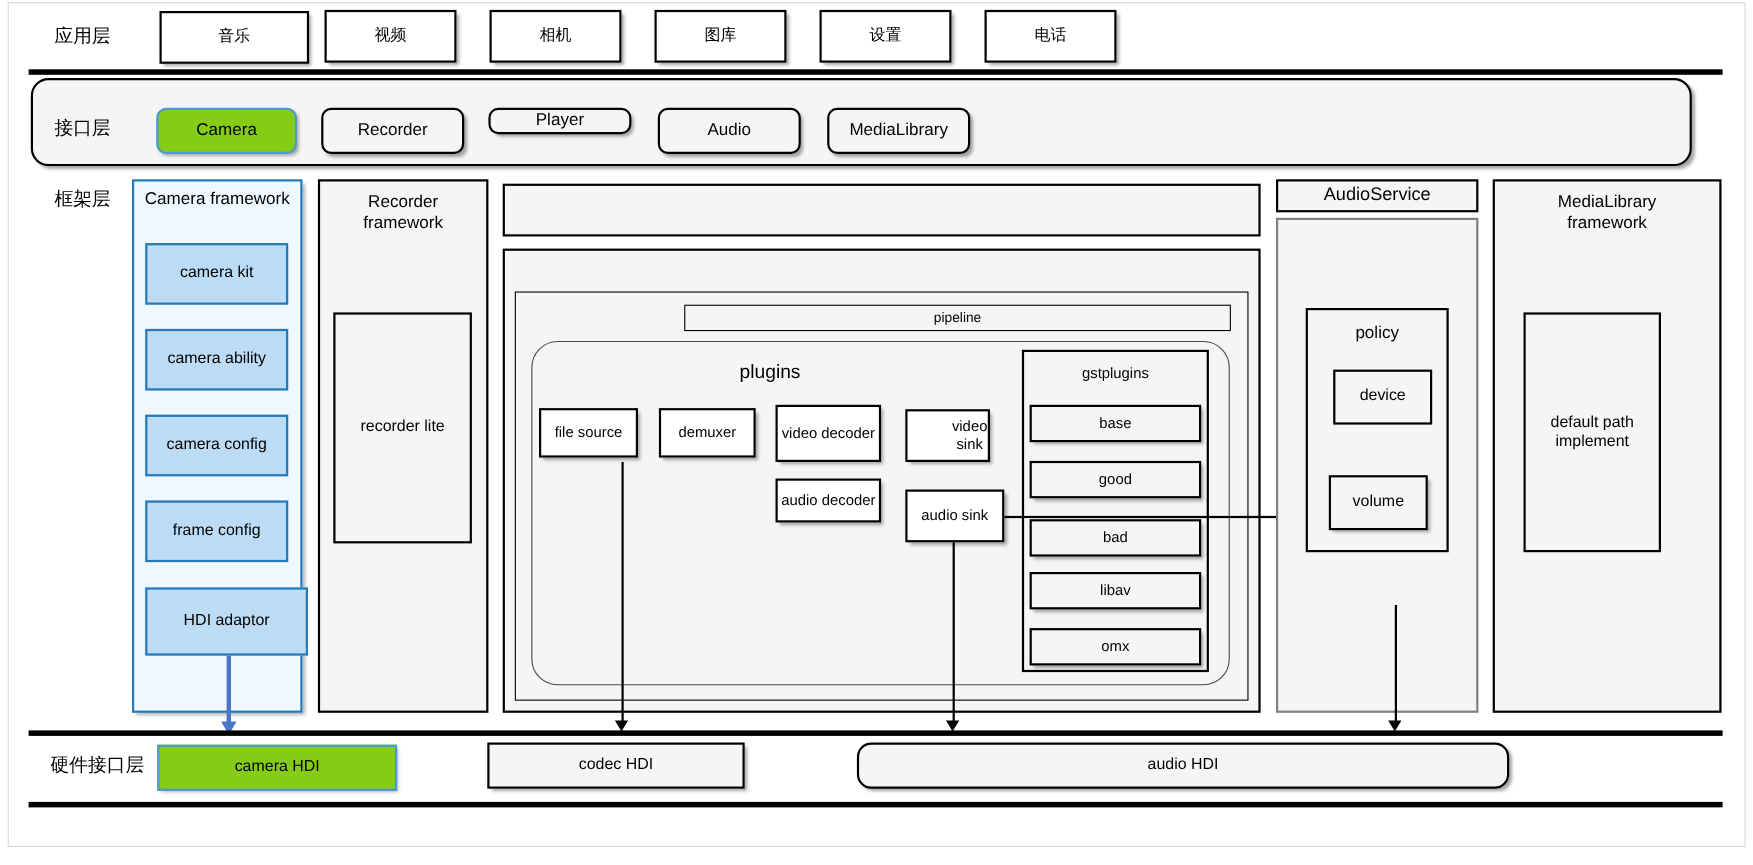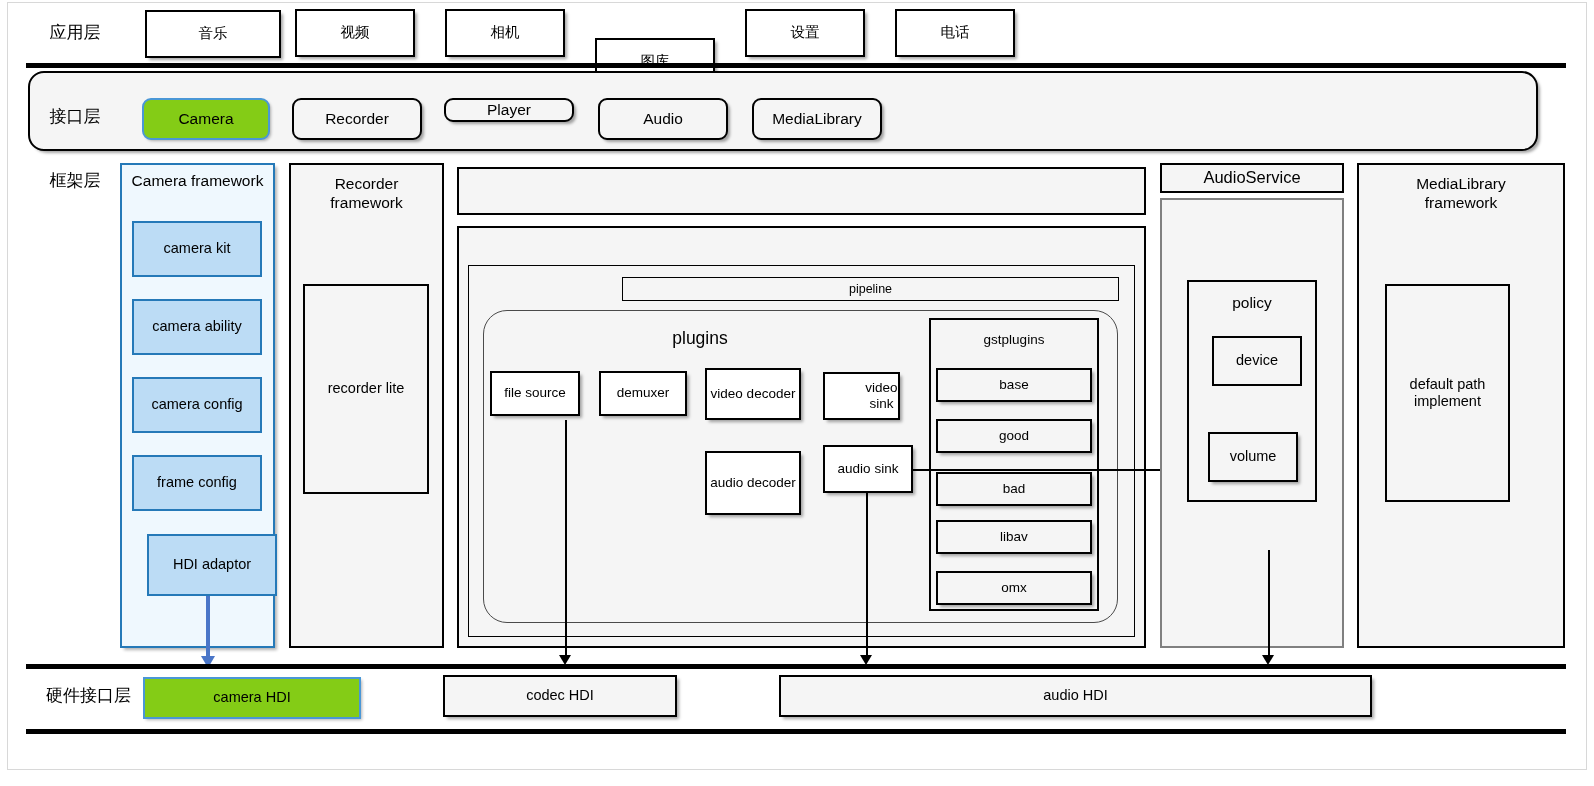--- a/index.html
+++ b/index.html
@@ -48,21 +48,21 @@
 </head>
 <body>
 
 <div id="canvas">
 
   <div class="abs layer-label ctr" style="left:30px;top:20px;width:90px;height:26px;">应用层</div>
 
   <div class="abs box-white ctr f14" style="left:145px;top:10px;width:136px;height:48px;">音乐</div>
   <div class="abs box-white ctr f14" style="left:445px;top:9px;width:120px;height:48px;">相机</div>
   <div class="abs box-white ctr f14" style="left:295px;top:9px;width:120px;height:48px;">视频</div>
-  <div class="abs box-white ctr f14" style="left:595px;top:9px;width:120px;height:48px;margin-top:29px;">图库</div>
+  <div class="abs box-white ctr f14" style="left:595px;top:9px;width:120px;height:48px;">图库</div>
   <div class="abs box-white ctr f14" style="left:745px;top:9px;width:120px;height:48px;">设置</div>
   <div class="abs box-white ctr f14" style="left:895px;top:9px;width:120px;height:48px;">电话</div>
 
   <div class="abs sep" style="left:26px;top:63px;width:1540px;height:5px;"></div>
 
   <div class="abs box rounded-lg" style="left:28px;top:71px;width:1510px;height:80px;"></div>
 
   <div class="abs layer-label ctr" style="left:30px;top:104px;width:90px;height:26px;">接口层</div>
 
   <div class="abs box-blue-light rounded ctr f15" style="left:142px;top:98px;width:128px;height:42px;">Camera</div>
@@ -73,21 +73,21 @@
 
   <div class="abs layer-label ctr" style="left:30px;top:168px;width:90px;height:26px;">框架层</div>
 
   <div class="abs panel-blue" style="left:120px;top:163px;width:155px;height:485px;"></div>
   <div class="abs ctr f15" style="left:120px;top:170px;width:155px;height:22px;">Camera framework</div>
 
   <div class="abs box-blue-fill ctr f14" style="left:132px;top:221px;width:130px;height:56px;">camera kit</div>
   <div class="abs box-blue-fill ctr f14" style="left:132px;top:299px;width:130px;height:56px;">camera ability</div>
   <div class="abs box-blue-fill ctr f14" style="left:132px;top:377px;width:130px;height:56px;">camera config</div>
   <div class="abs box-blue-fill ctr f14" style="left:132px;top:455px;width:130px;height:56px;">frame config</div>
-  <div class="abs box-blue-fill ctr f14" style="left:147px;top:534px;width:130px;height:62px;">HDI adaptor</div>
+  <div class="abs box-blue-fill ctr f14" style="left:132px;top:534px;width:148px;height:62px;">HDI adaptor</div>
 
   <div class="vline-blue" style="left:206px;top:596px;height:62px;"></div>
   <div class="arrow-down-blue" style="left:201px;top:656px;"></div>
 
   <div class="abs box-plain" style="left:289px;top:163px;width:155px;height:485px;"></div>
   <div class="abs title-top f15" style="left:299px;top:168px;width:135px;height:44px;">Recorder framework</div>
   <div class="abs box-plain ctr f14" style="left:303px;top:284px;width:126px;height:210px;">recorder  lite</div>
 
   <div class="abs box-plain" style="left:457px;top:167px;width:689px;height:48px;"></div>
 
@@ -97,21 +97,21 @@
 
   <div class="abs box-thin ctr f12" style="left:622px;top:277px;width:497px;height:24px;">pipeline</div>
 
   <div class="abs" style="left:483px;top:310px;width:635px;height:313px;background:#f5f5f5;border:1.5px solid #4a4a4a;border-radius:24px;"></div>
   <div class="abs ctr f17" style="left:600px;top:325px;width:200px;height:26px;">plugins</div>
 
   <div class="abs box-white ctr f13" style="left:490px;top:371px;width:90px;height:45px;">file source</div>
   <div class="abs box-white ctr f13" style="left:599px;top:371px;width:88px;height:45px;">demuxer</div>
   <div class="abs box-white ctr f13" style="left:705px;top:368px;width:96px;height:52px;">video decoder</div>
   <div class="abs box-white ctr f13" style="left:823px;top:372px;width:77px;height:48px;padding-left:40px;">video sink</div>
-  <div class="abs box-white ctr f13" style="left:705px;top:451px;width:96px;height:64px;">audio decoder</div>
+  <div class="abs box-white ctr f13" style="left:705px;top:435px;width:96px;height:40px;">audio decoder</div>
   <div class="abs box-white ctr f13" style="left:823px;top:445px;width:90px;height:48px;">audio sink</div>
 
   <div class="abs box-plain" style="left:929px;top:318px;width:170px;height:293px;"></div>
   <div class="abs ctr f13" style="left:929px;top:328px;width:170px;height:24px;">gstplugins</div>
   <div class="abs box ctr f13" style="left:936px;top:368px;width:156px;height:34px;">base</div>
   <div class="abs box ctr f13" style="left:936px;top:419px;width:156px;height:34px;">good</div>
   <div class="abs box ctr f13" style="left:936px;top:472px;width:156px;height:34px;">bad</div>
   <div class="abs box ctr f13" style="left:936px;top:520px;width:156px;height:34px;">libav</div>
   <div class="abs box ctr f13" style="left:936px;top:571px;width:156px;height:34px;">omx</div>
 
@@ -138,18 +138,18 @@
   <div class="abs box-plain" style="left:1357px;top:163px;width:208px;height:485px;"></div>
   <div class="abs title-top f15" style="left:1378px;top:168px;width:166px;height:46px;">MediaLibrary framework</div>
   <div class="abs box-plain ctr f14" style="left:1385px;top:284px;width:125px;height:218px;">default path implement</div>
 
   <div class="abs sep" style="left:26px;top:664px;width:1540px;height:5px;"></div>
 
   <div class="abs layer-label ctr" style="left:26px;top:683px;width:125px;height:26px;">硬件接口层</div>
 
   <div class="abs box-blue-light ctr f14" style="left:143px;top:677px;width:218px;height:42px;">camera HDI</div>
   <div class="abs box ctr f14" style="left:443px;top:675px;width:234px;height:42px;">codec HDI</div>
-  <div class="abs box ctr f14" style="left:779px;top:675px;width:593px;height:42px;">audio HDI</div>
+  <div class="abs box ctr f14" style="left:779px;top:675px;width:593px;height:42px;border-radius:13px;">audio HDI</div>
 
   <div class="abs sep" style="left:26px;top:729px;width:1540px;height:5px;"></div>
 
   <div class="abs" style="left:7px;top:2px;width:1580px;height:768px;border:1px solid #d8d8d8;pointer-events:none;"></div>
 </div>
 
 </body></html>

